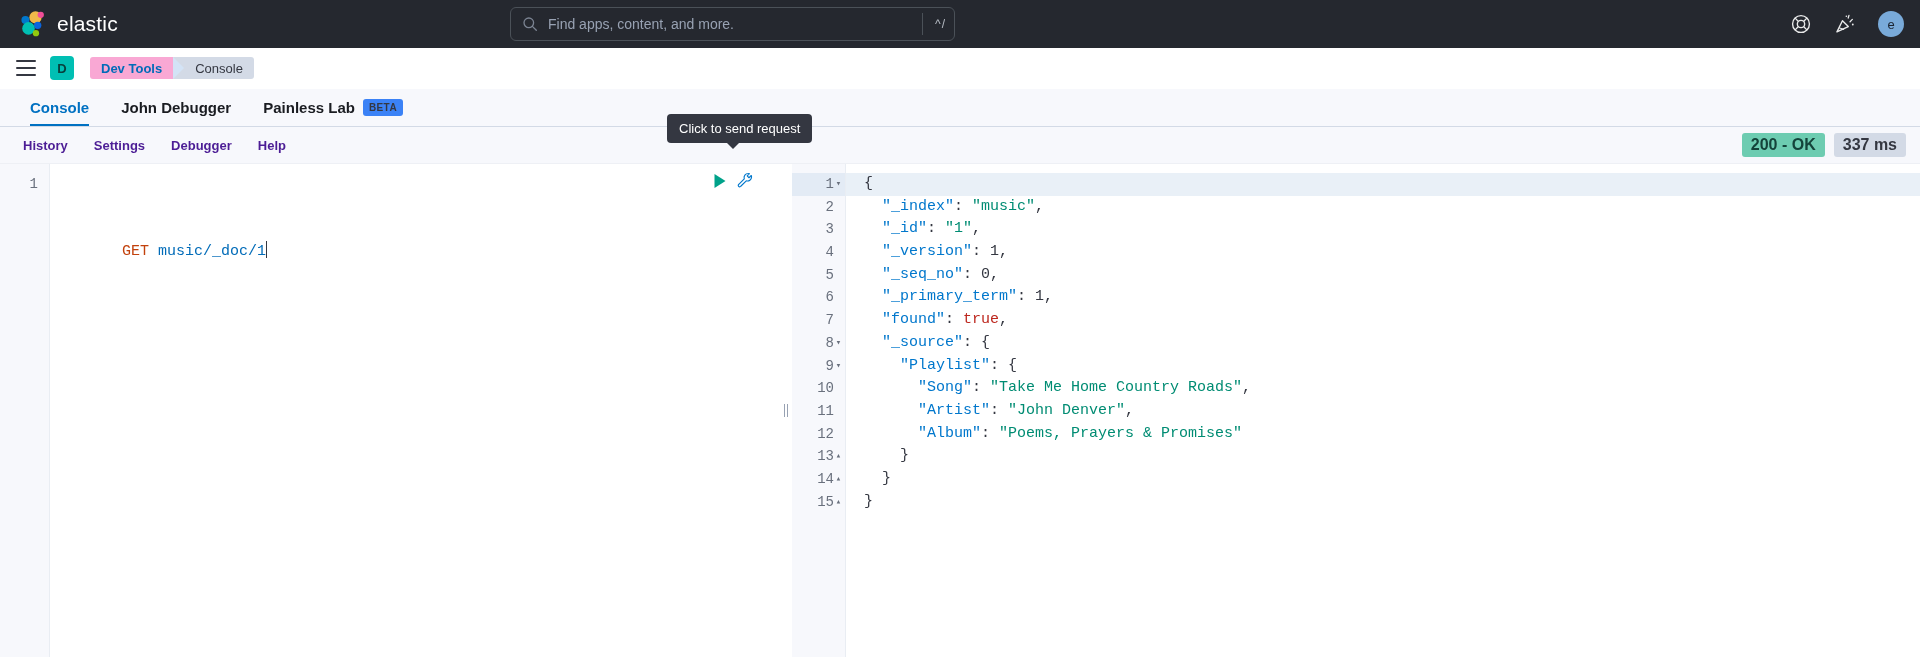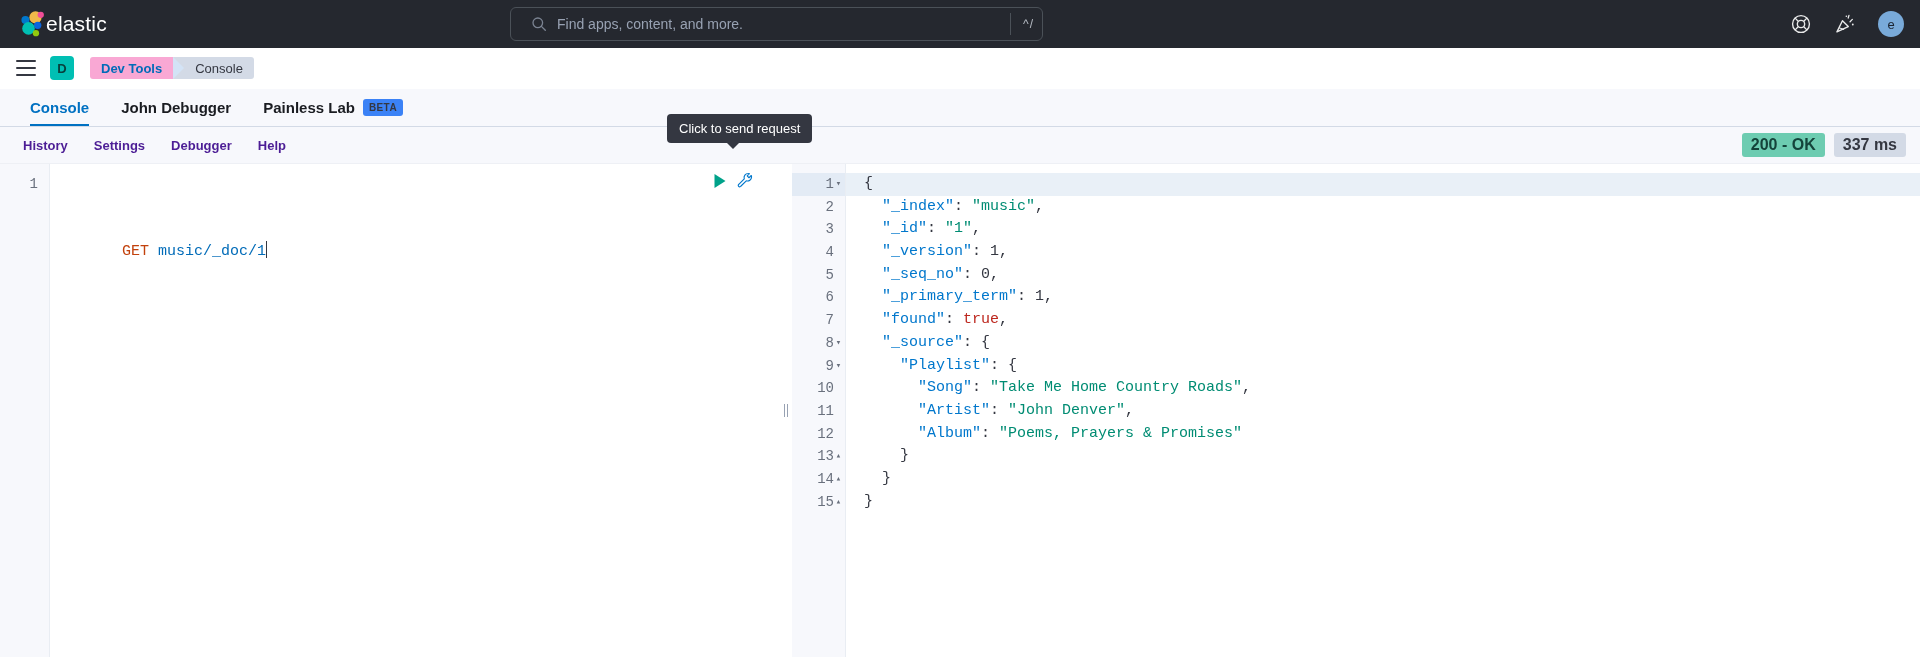--- a/index.html
+++ b/index.html
@@ -15,41 +15,42 @@
   .topbar {
     height: 48px;
     background: #25282f;
     display: flex;
     align-items: center;
     position: relative;
   }
   .brand {
     display: flex;
     align-items: center;
+    gap: 11px;
     padding-left: 18px;
   }
   .elastic-logo { width: 28px; height: 28px; position: relative; display:block; }
   .brand-name {
     color: #ffffff;
     font-size: 21px;
     letter-spacing: 0.2px;
     font-weight: 400;
   }
   .globalsearch {
     position: absolute;
     left: 510px;
     top: 7px;
-    width: 533px;
+    width: 445px;
     height: 34px;
     background: #25282f;
     border: 1px solid #4b5158;
     border-radius: 6px;
     display: flex;
     align-items: center;
-    padding: 0 8px 0 20px;
+    padding: 0 8px 0 11px;
   }
   .gs-icon { width: 16px; height: 16px; flex: 0 0 16px; opacity: .75; }
   .gs-text {
     flex: 1;
     color: #98a2b3;
     font-size: 14px;
     padding-left: 10px;
   }
   .gs-kbd {
     color: #b6bcc4;

